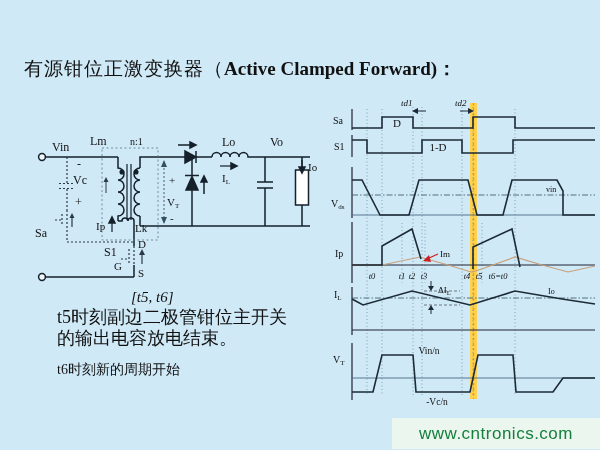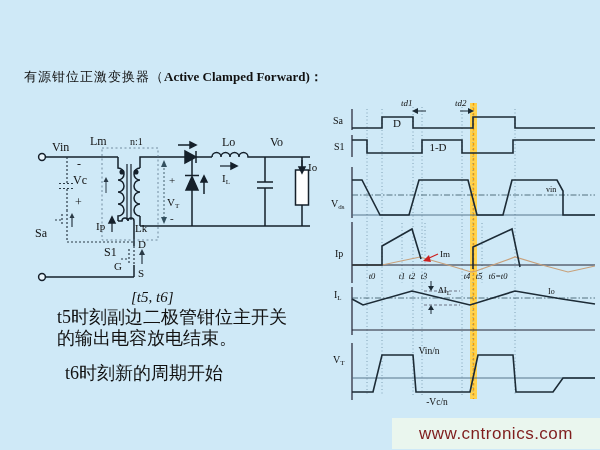--- a/index.html
+++ b/index.html
@@ -1,26 +1,26 @@
 <!DOCTYPE html>
 <html><head>
 <meta charset="utf-8">
 <style>
   html,body{margin:0;padding:0;}
   .slide{position:relative;width:600px;height:450px;background:#cfe9f7;overflow:hidden;
          font-family:"Liberation Serif",serif;color:#111;}
-  .title{position:absolute;left:24px;top:68px;font-size:13px;white-space:nowrap;}
+  .title{position:absolute;left:24px;top:56px;font-size:19px;white-space:nowrap;}
   .title .zh{font-weight:normal;letter-spacing:1px;}
   .title .en{font-weight:bold;}
   .title .tail{font-weight:bold;}
   .note-interval{position:absolute;left:131px;top:289px;font-style:italic;font-size:15px;}
   .note-p{position:absolute;left:57px;top:307px;width:232px;font-size:18px;line-height:21px;}
-  .note-3{position:absolute;left:57px;top:361px;font-size:18px;margin-left:8px;}
+  .note-3{position:absolute;left:57px;top:361px;font-size:14px;}
   .watermark{position:absolute;left:392px;top:418px;width:208px;height:31px;
-             background:#eaf6ee;color:#7f1d1d;font-family:"Liberation Sans",sans-serif;
+             background:#eaf6ee;color:#15803d;font-family:"Liberation Sans",sans-serif;
              font-size:17px;display:flex;align-items:center;justify-content:center;
              letter-spacing:.5px;}
   svg{position:absolute;}
   svg text{font-family:"Liberation Serif",serif;fill:#111;}
   .wf-lbl{font-size:10px;}
   .sub{font-size:7px;}
   .it{font-style:italic;}
 </style>
 </head>
 <body>

